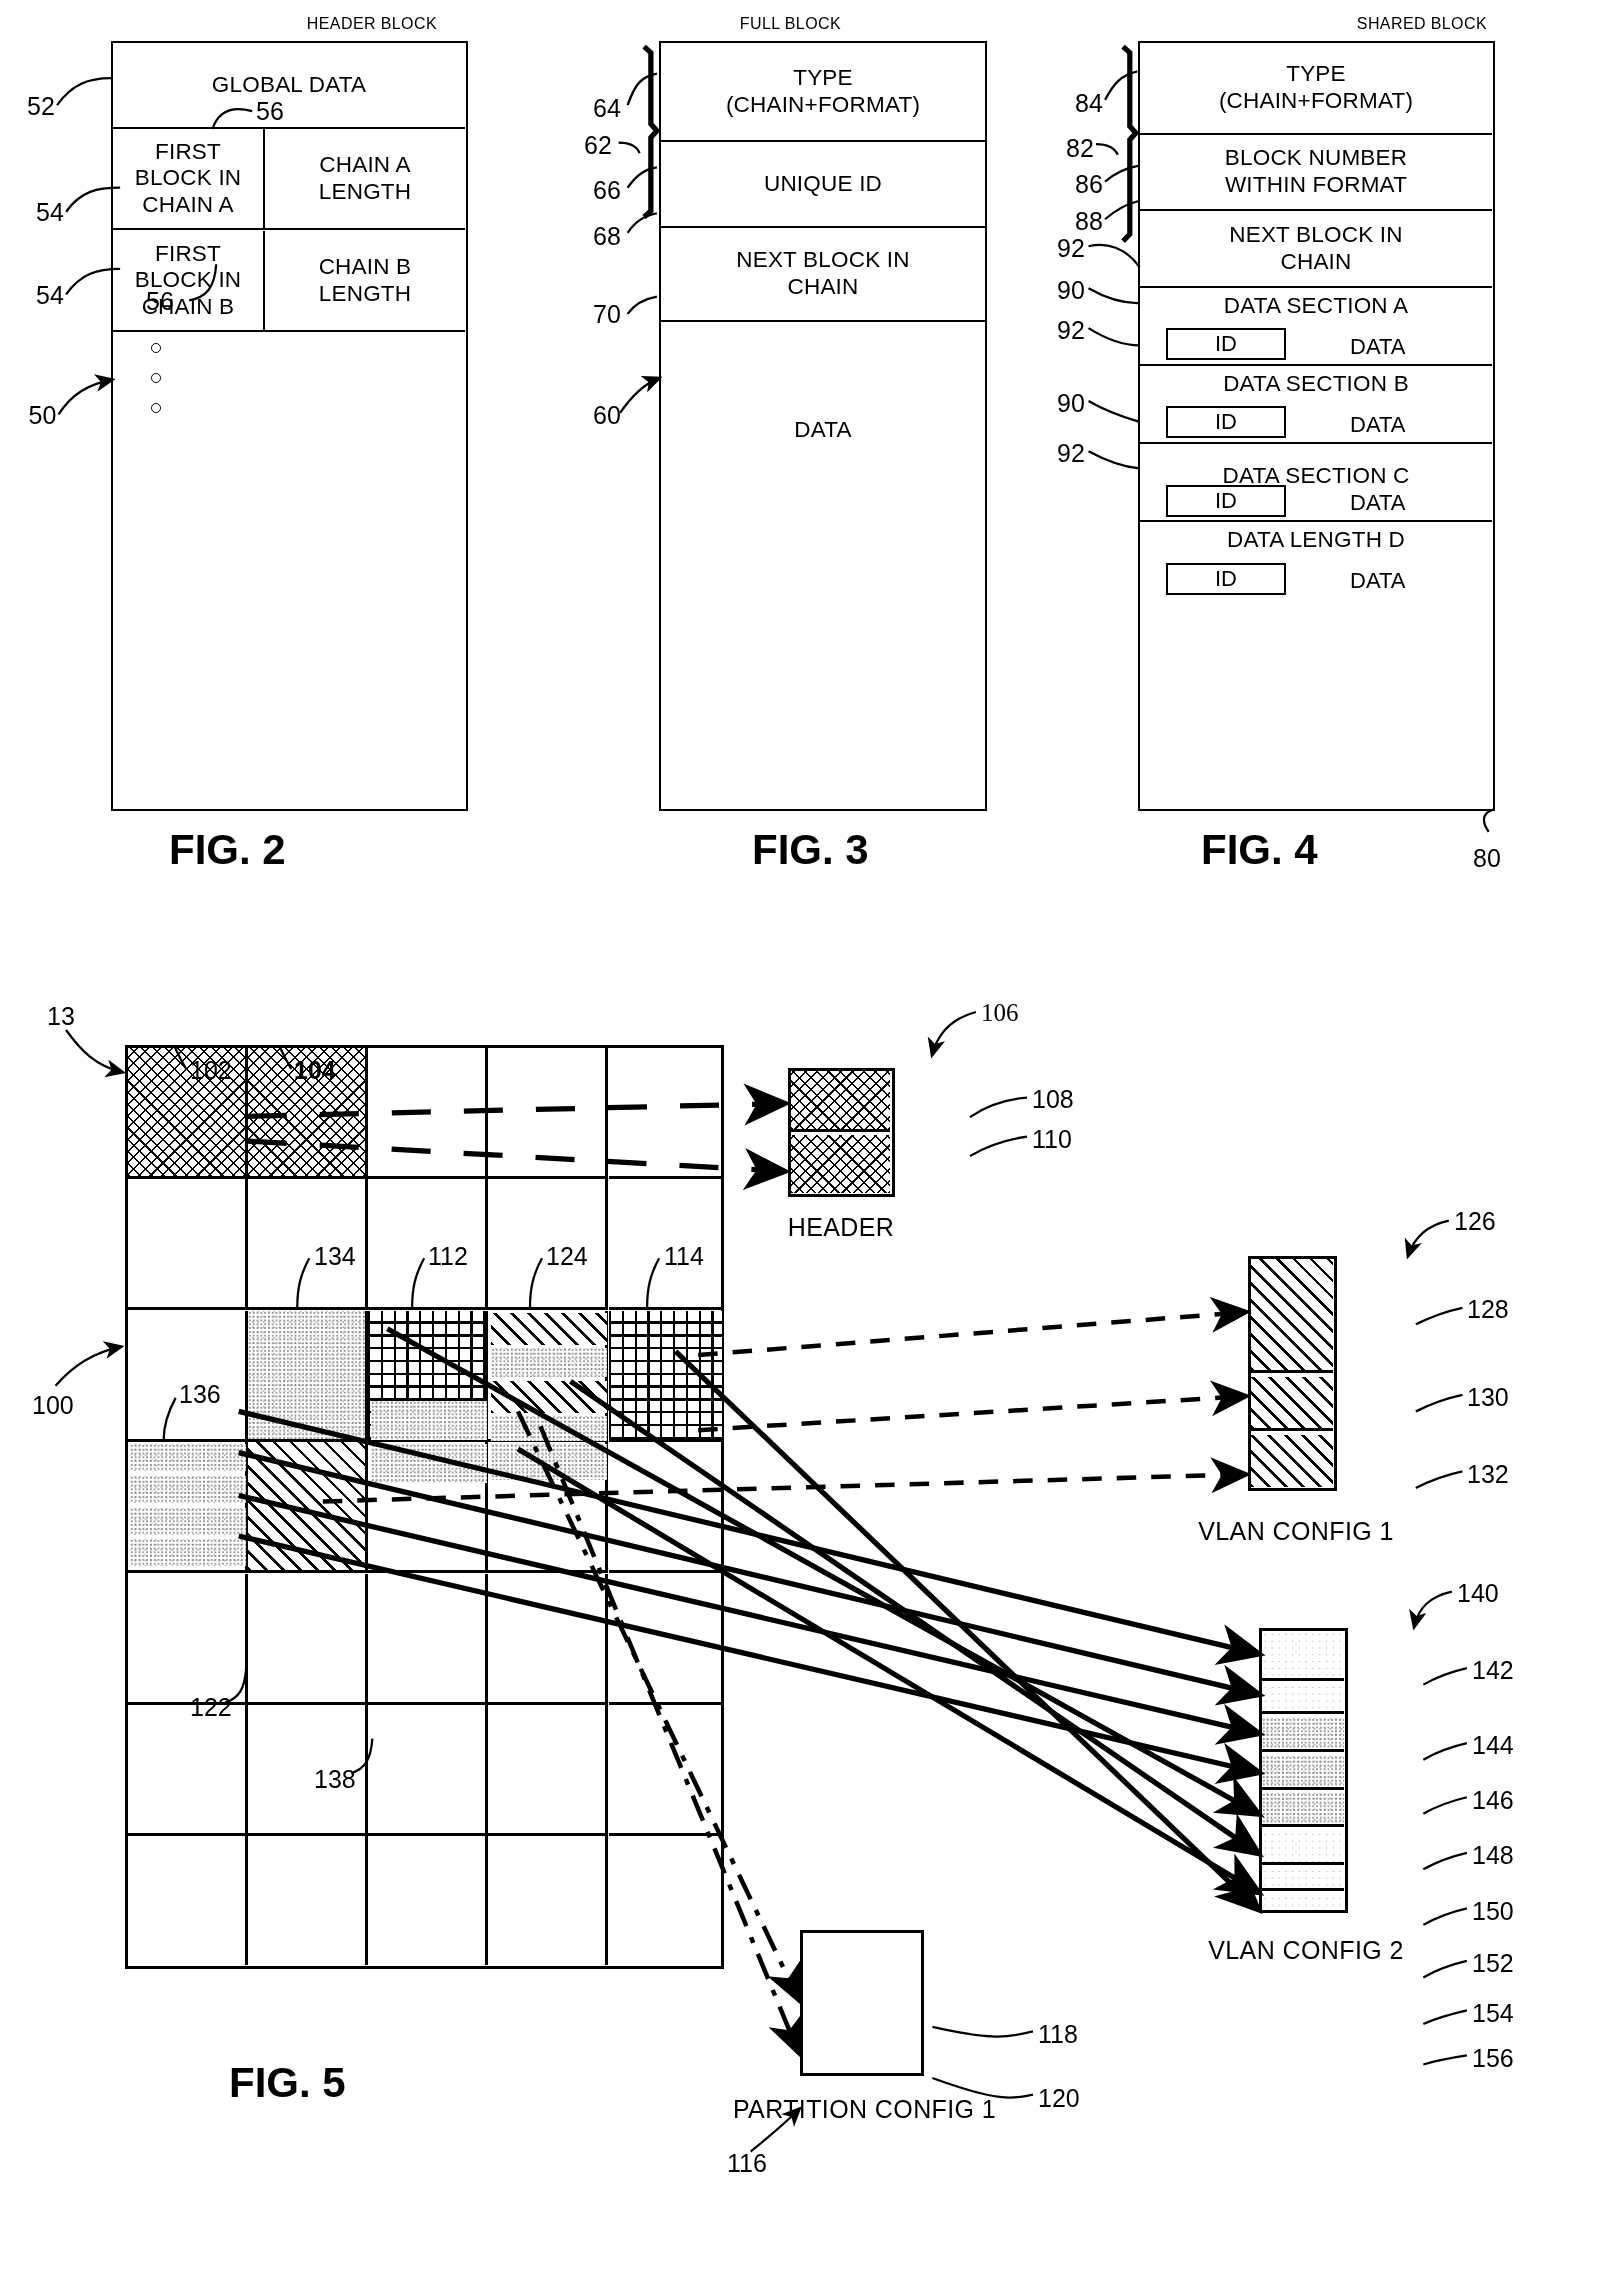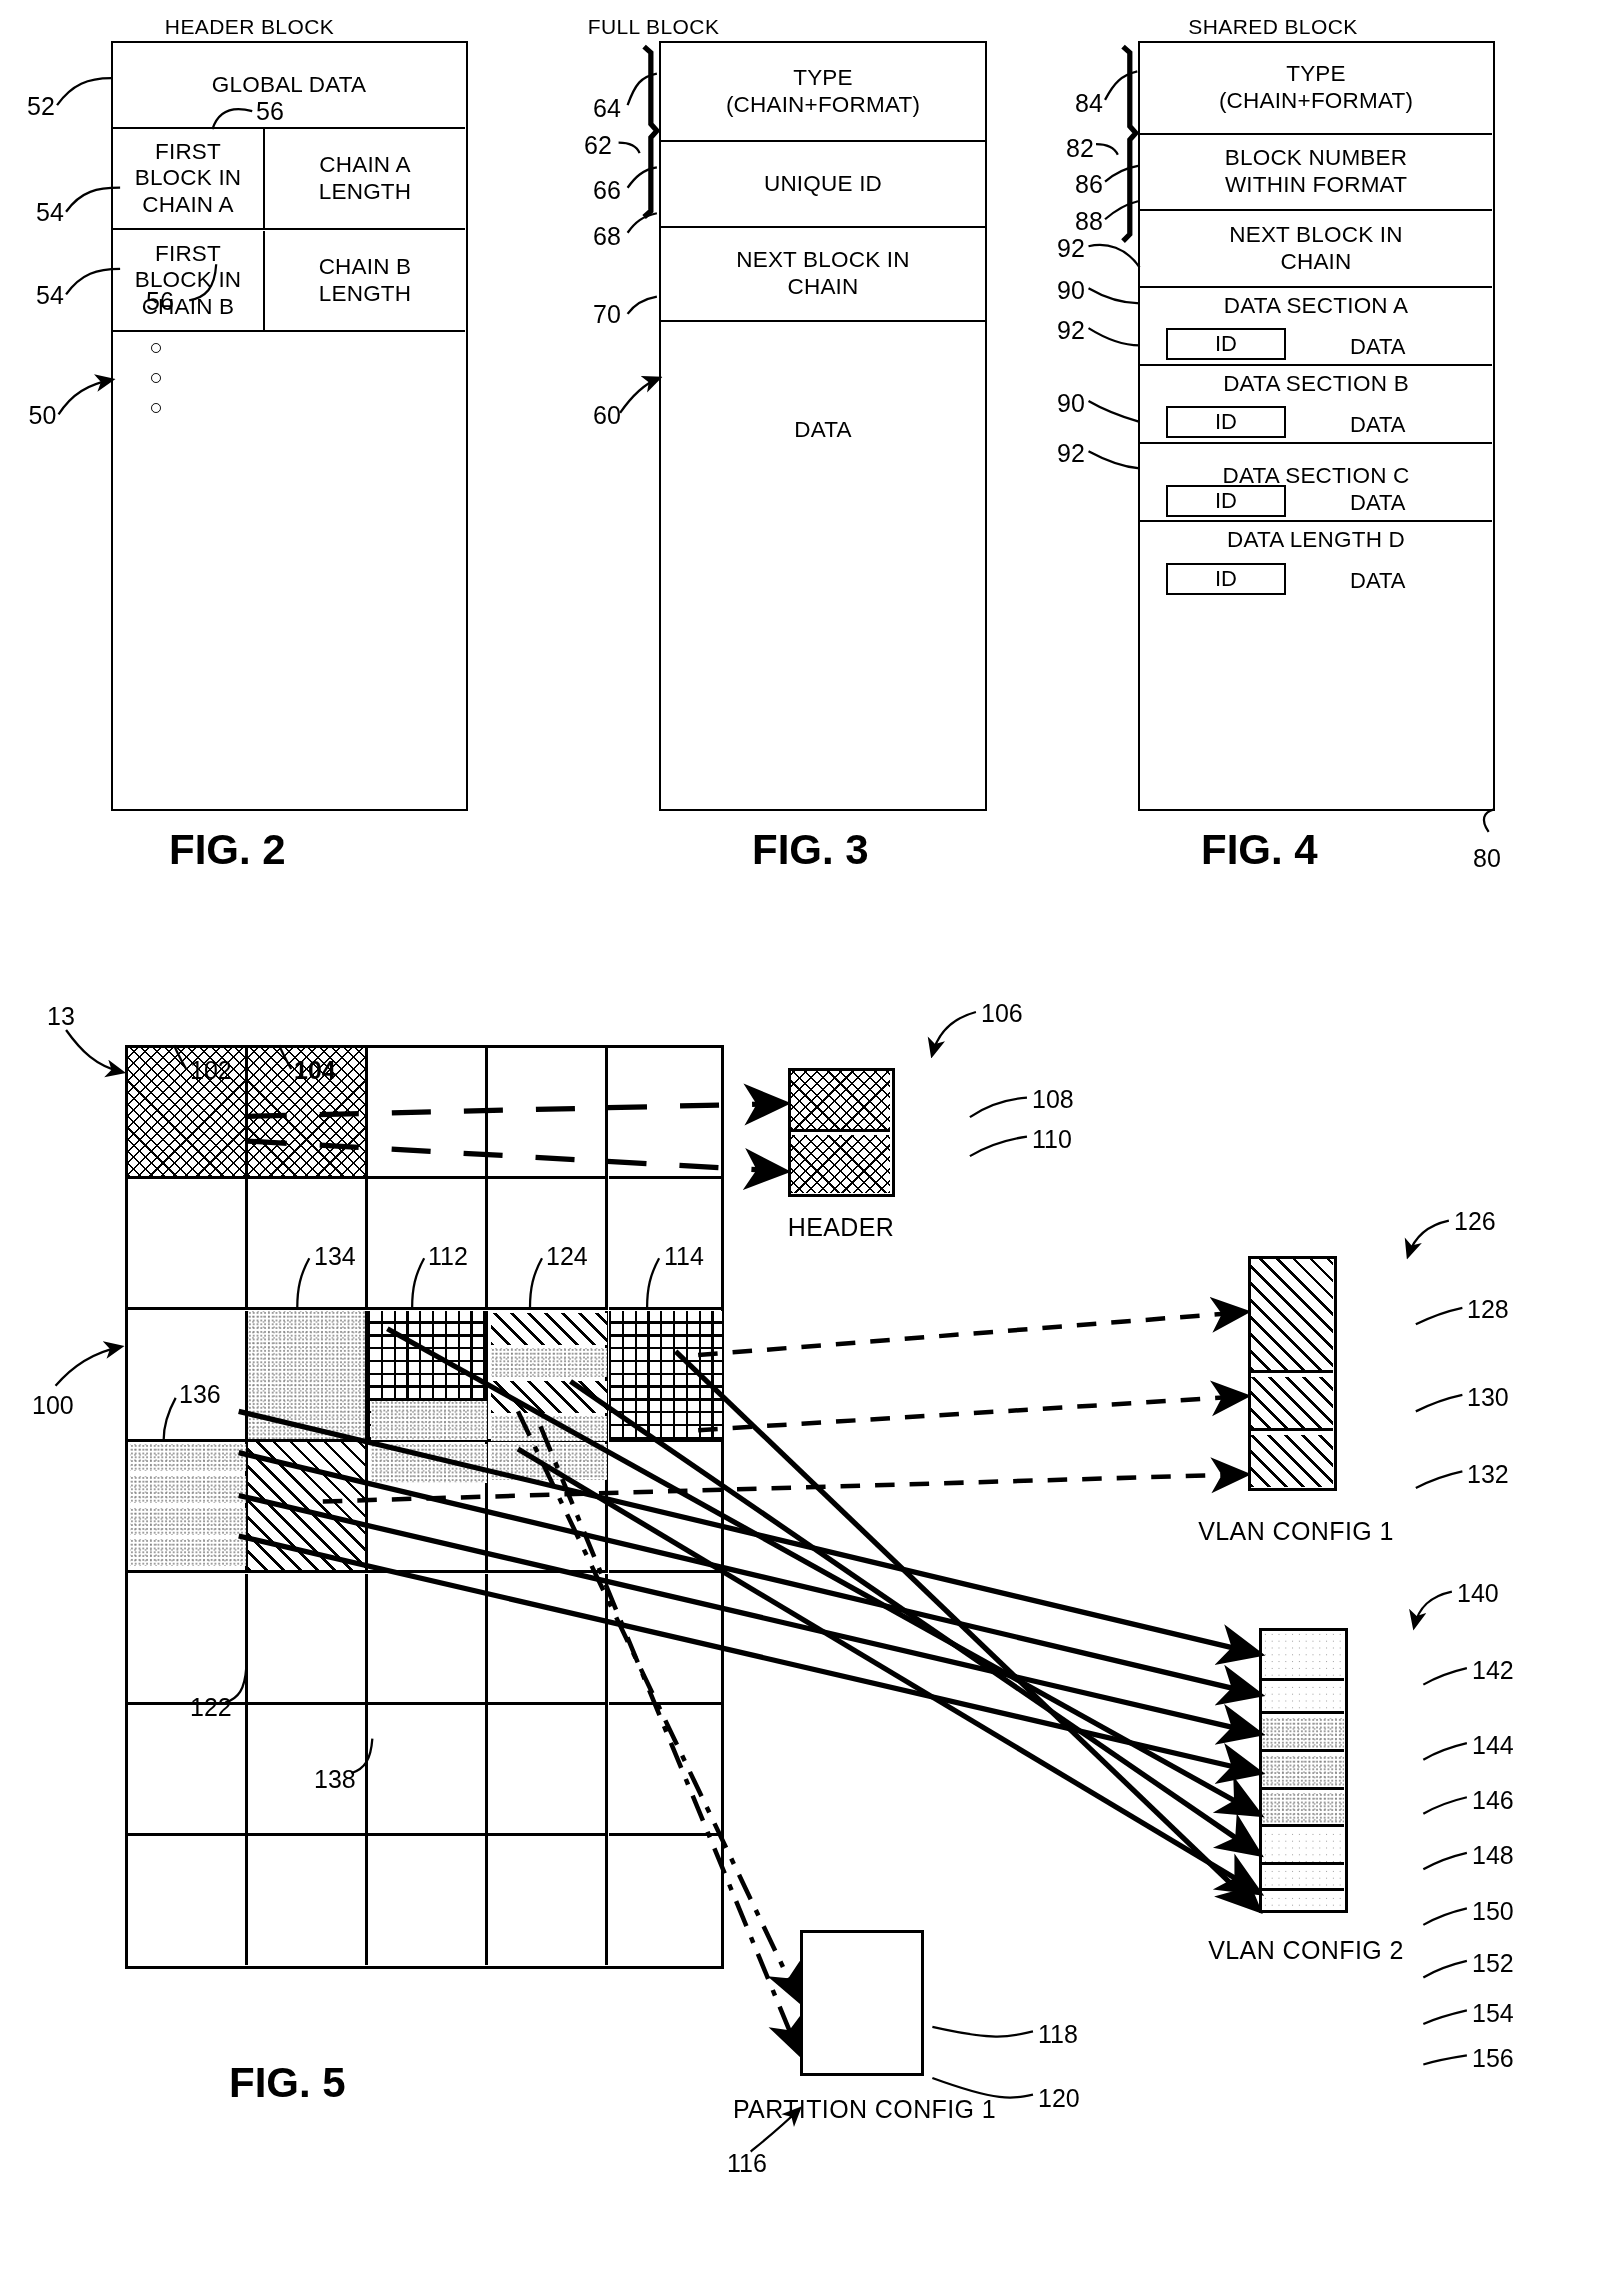--- a/index.html
+++ b/index.html
@@ -22,24 +22,24 @@
     position: absolute;
     font-size: 42px;
     font-weight: bold;
     letter-spacing: 0px;
     white-space: nowrap;
   }
 
   
   .block-title {
     position: absolute;
-    font-size: 21px;
+    font-size: 16px;
     letter-spacing: 0.4px;
     white-space: nowrap;
-    text-align: center;
+    text-align: right;
   }
 
   
   .ref {
     position: absolute;
     font-size: 25px;
     white-space: nowrap;
   }
 
   
@@ -355,21 +355,21 @@
     <div class="gcell" style="left:240px;top:788px; width:120px; height:129px; border-bottom:none;"></div>
     <div class="gcell" style="left:360px;top:788px; width:120px; height:129px; border-bottom:none;"></div>
     <div class="gcell" style="left:481px;top:788px; width:113px; height:129px; border-right:none; border-bottom:none;"></div>
   </div>
 
   <div class="blk" style="left:788px; top:1068px; width:107px; height:129px;">
     <div class="blk-seg fill-cross" style="left:0; top:0; width:99px; height:61px; border-bottom:3px solid #000;"></div>
     <div class="blk-seg fill-cross" style="left:0; top:64px; width:99px; height:58px;"></div>
   </div>
   <div class="caption-under" style="left:751px; top:1213px; width:180px;">HEADER</div>
-  <div class="ref" style="left:981px; top:999px;">106</div>
+  <div class="ref" style="left:981px; top:999px;font-family:Liberation Serif, serif;">106</div>
   <div class="ref" style="left:1032px; top:1085px;">108</div>
   <div class="ref" style="left:1032px; top:1125px;">110</div>
 
   <div class="blk" style="left:1248px; top:1256px; width:89px; height:235px;">
     <div class="blk-seg fill-diag" style="left:0; top:0; width:82px; height:114px; border-bottom:3.8px solid #000;"></div>
     <div class="blk-seg fill-diag" style="left:0; top:118px; width:82px; height:54px; border-bottom:3.8px solid #000;"></div>
     <div class="blk-seg fill-diag" style="left:0; top:176px; width:82px; height:52px;"></div>
   </div>
   <div class="caption-under" style="left:1191px; top:1517px; width:210px;">VLAN CONFIG 1</div>
   <div class="ref" style="left:1454px; top:1207px;">126</div>

